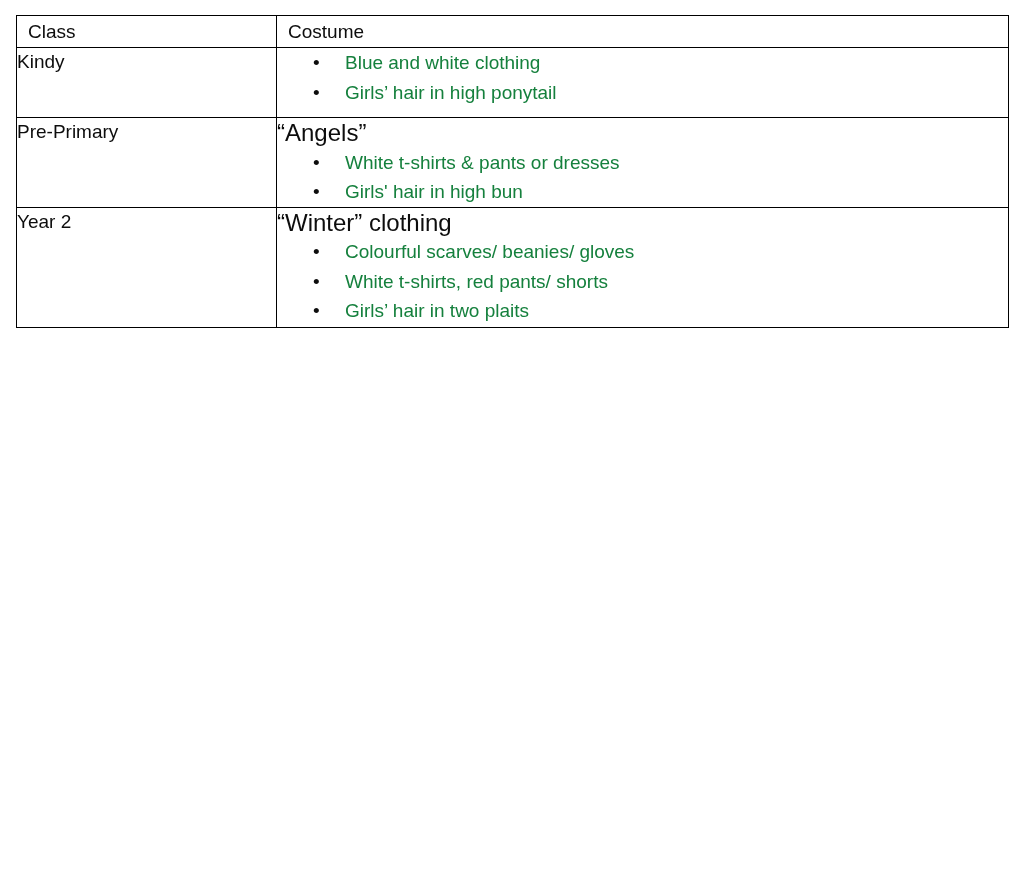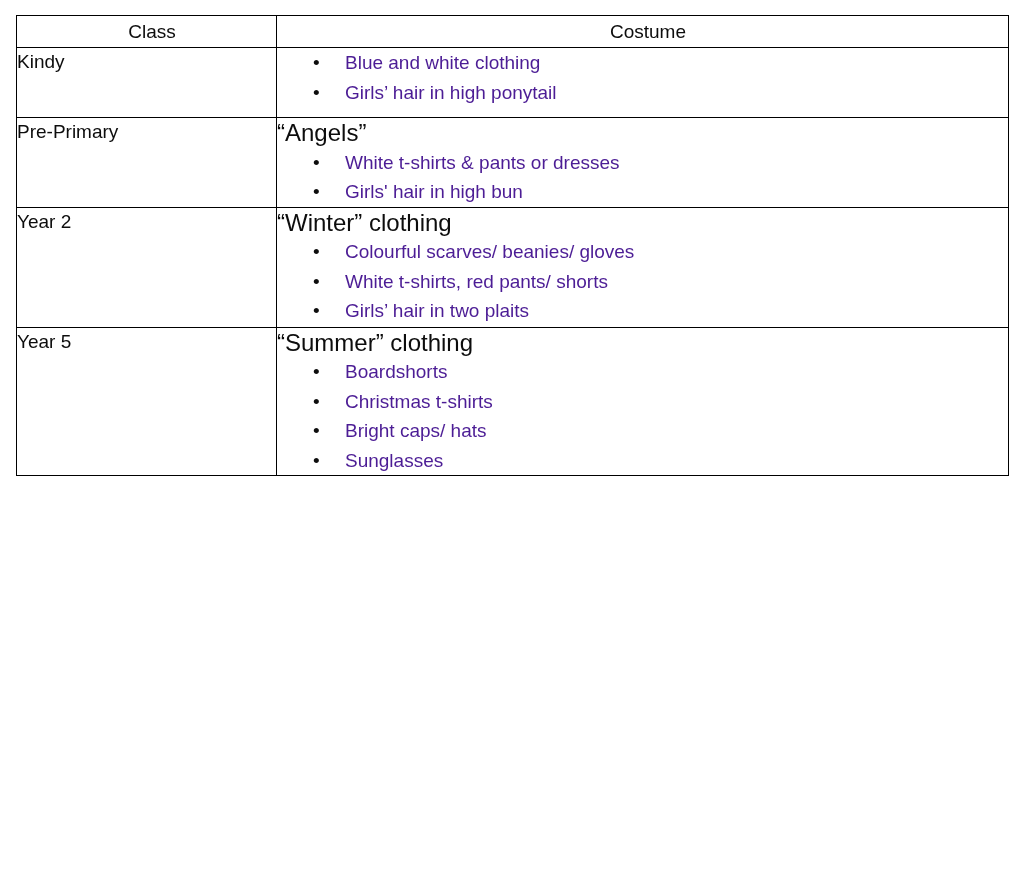--- a/index.html
+++ b/index.html
@@ -43,21 +43,21 @@
   }
 
   
   col.c-class   { width: 260px; }
   col.c-costume { width: 732px; }
 
   
   thead th {
     background: #adc994;
     height: 31px;
-    text-align: center;
+    text-align: left;
     font-weight: normal;
   }
   .hdr-text {
     display: block;
     font-size: 19px;
     line-height: 31px;
     padding-left: 11px;
     color: #0d0d0d;
     white-space: nowrap;
   }
@@ -87,21 +87,21 @@
 
   ul.bullets {
     list-style: none;
     margin: 0;
     padding: 0;
   }
   ul.bullets > li {
     position: relative;
     font-size: 19px;
     line-height: 29.5px;
-    color: #4c1d95;
+    color: #15803d;
     padding-left: 68px;   
     margin: 0;
   }
   ul.bullets > li::before {
     content: "\2022";
     position: absolute;
     left: 36px;           
     top: 0;
     font-size: 19px;
     line-height: 29.5px;
@@ -177,32 +177,18 @@
           <ul class="bullets">
             <li>Colourful scarves/ beanies/ gloves</li>
             <li>White t-shirts, red pants/ shorts</li>
             <li>Girls’ hair in two plaits</li>
           </ul>
         </td>
       </tr>
 
 
 
-      <tr class="r-year5">
-        <td class="class-cell">
-          <span class="class-label">Year 5</span>
-        </td>
-        <td class="costume-cell">
-          <p class="lead-line">“Summer” clothing</p>
-          <ul class="bullets">
-            <li>Boardshorts</li>
-            <li>Christmas t-shirts</li>
-            <li>Bright caps/ hats</li>
-            <li>Sunglasses</li>
-          </ul>
-        </td>
-      </tr>
 
 
     </tbody>
   </table>
 
 </div>
 
 </body></html>

